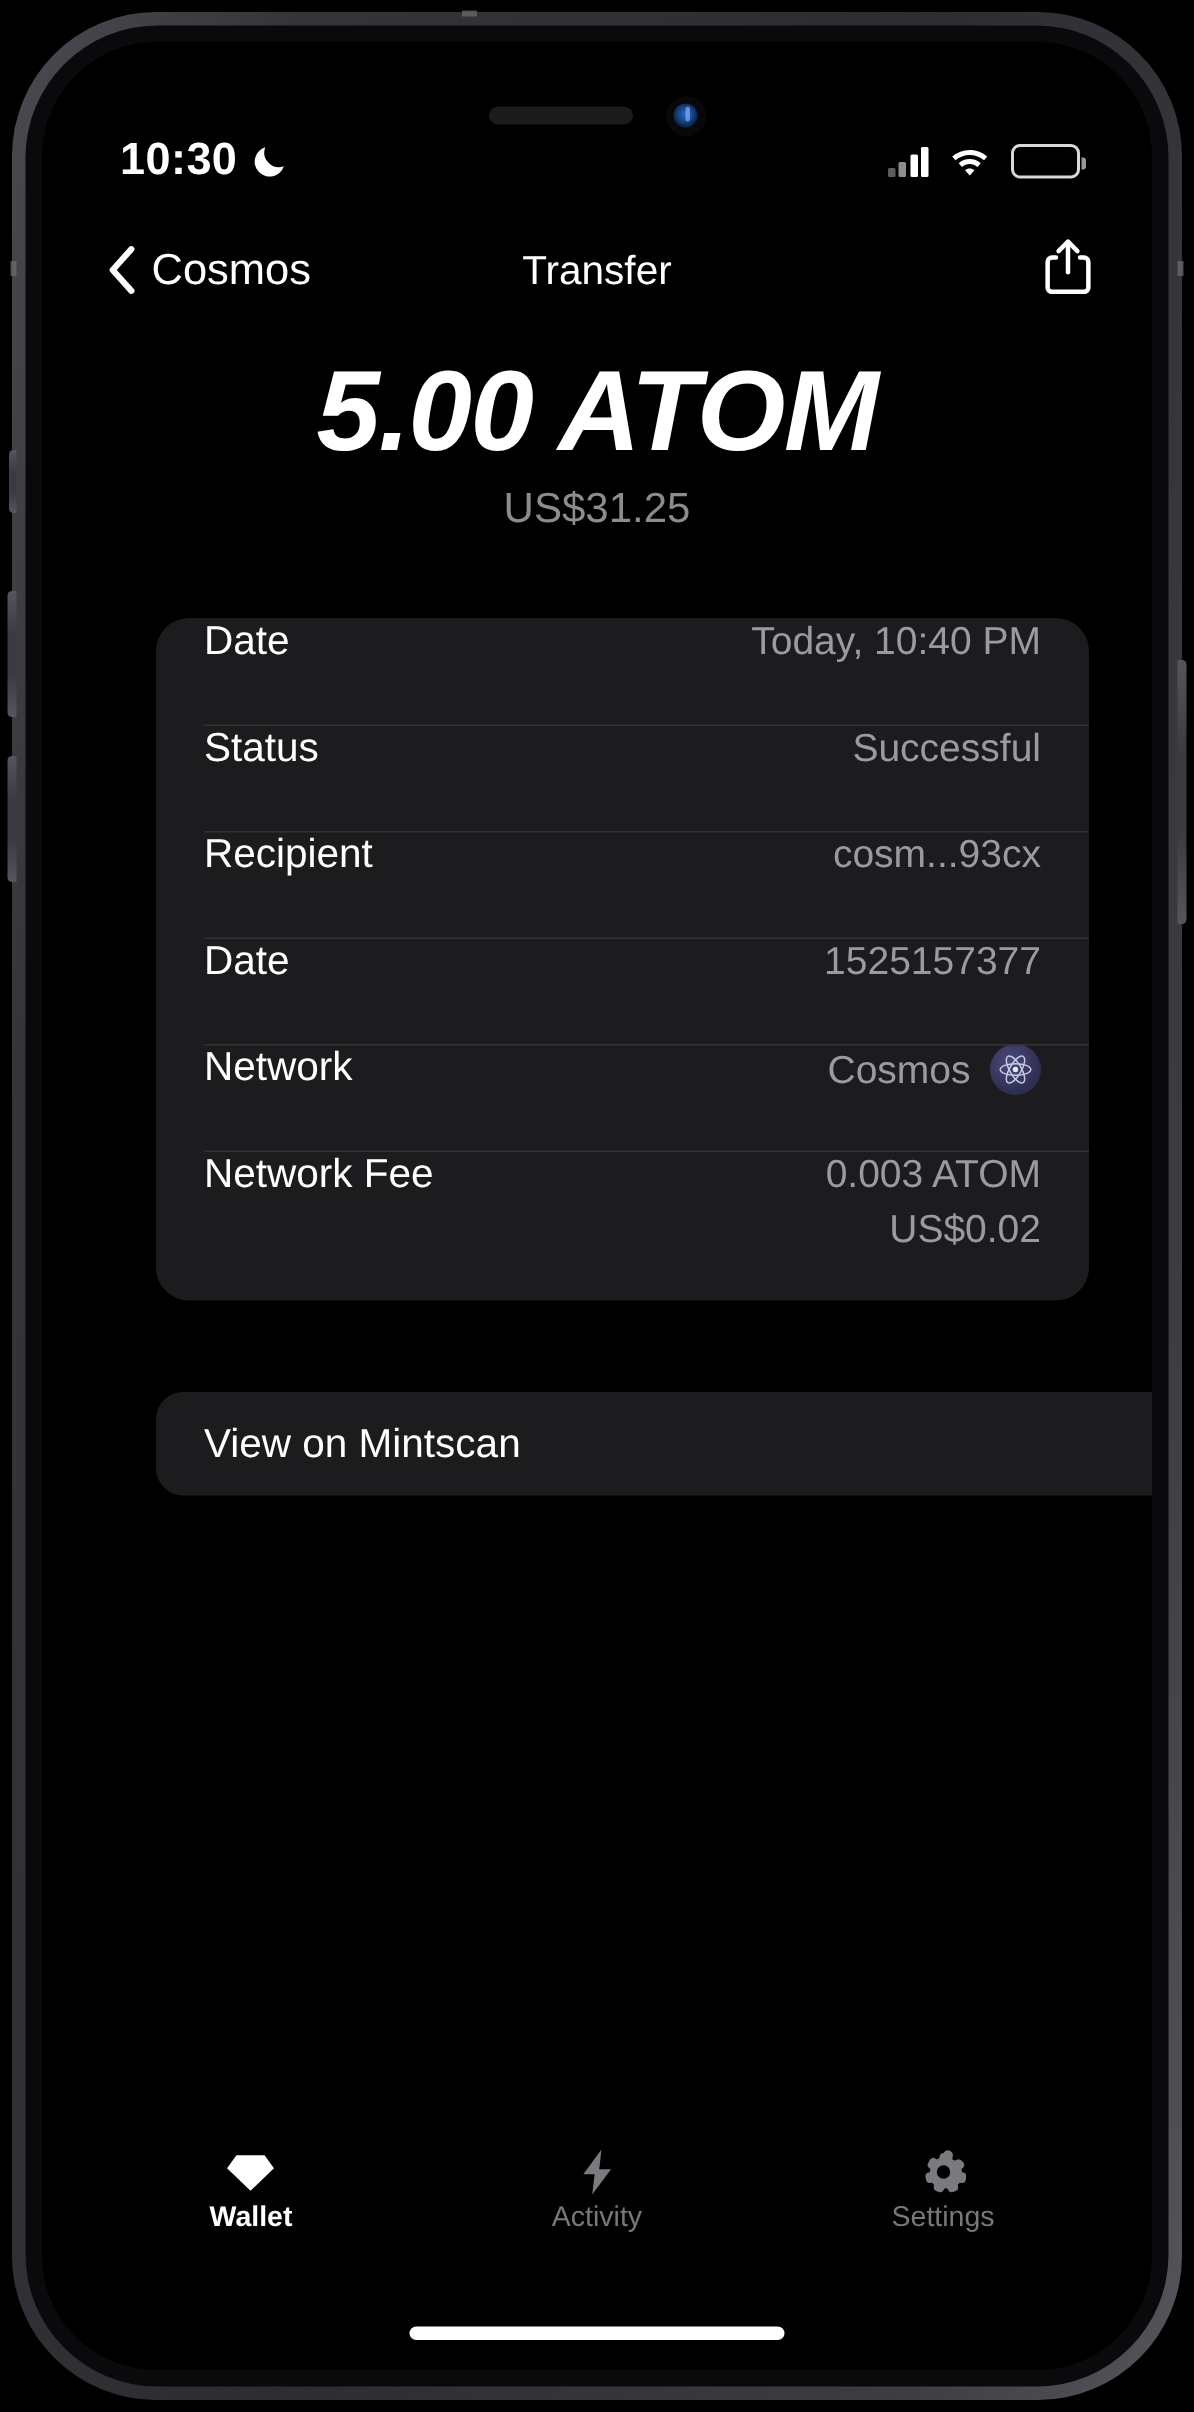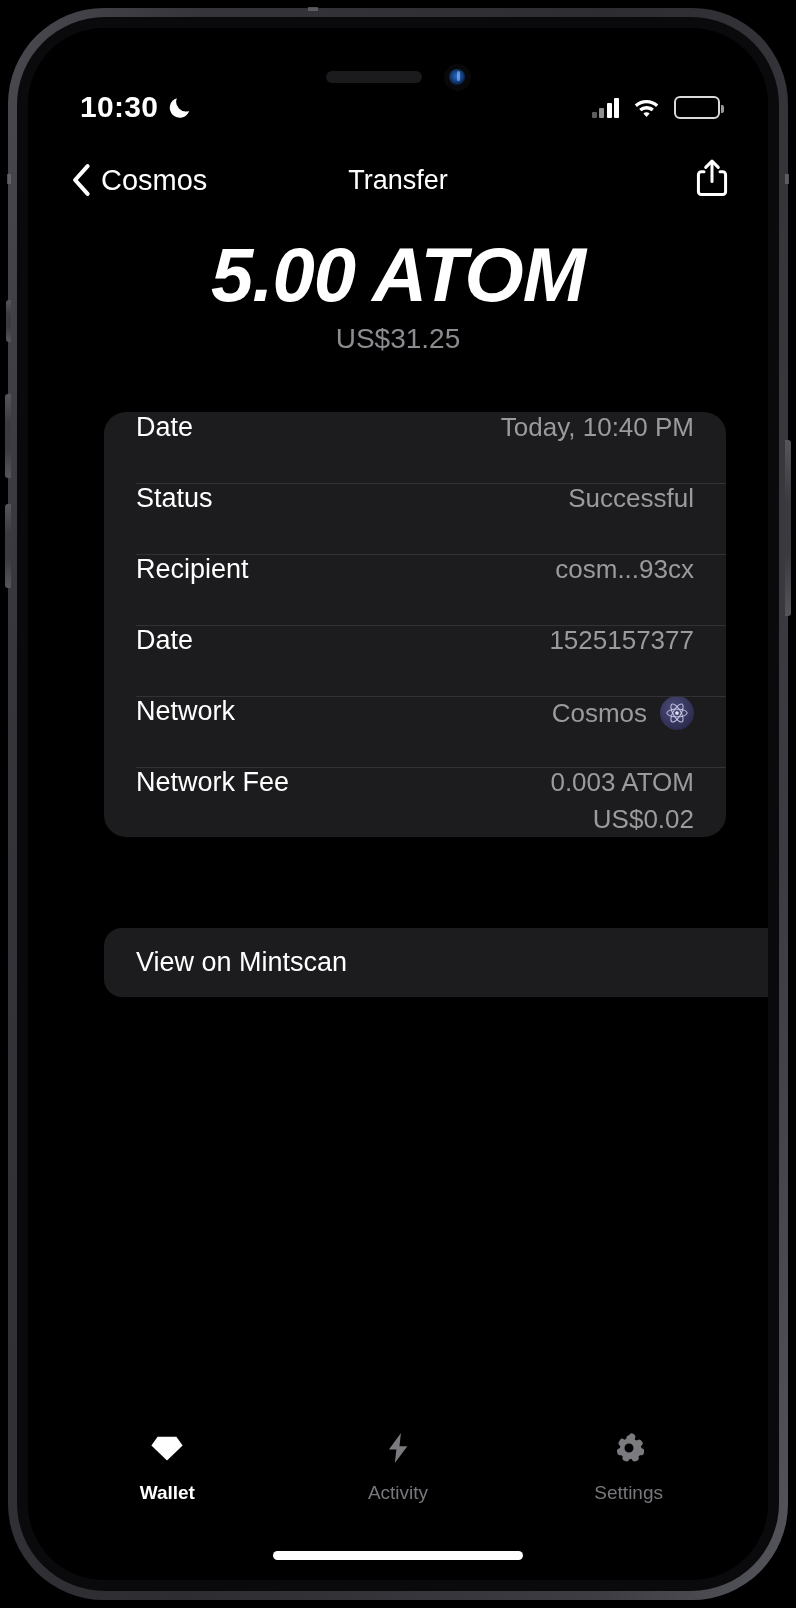--- a/index.html
+++ b/index.html
@@ -183,21 +183,21 @@
     height: 71px;
     position: relative;
   }
   .detail-row + .detail-row::before {
     content: "";
     position: absolute;
     left: 32px; right: 0; top: 0;
     height: 1px;
     background: #323235;
   }
-  .detail-row.tall { height: 70px; }
+  .detail-row.tall { height: 100px; }
   .row-label { font-size: 27px; color: #fff; }
   .row-value {
     font-size: 26px;
     color: #9a9a9f;
     display: flex; align-items: center; gap: 13px;
     text-align: right;
   }
   .row-value-stack {
     display: flex; flex-direction: column;
     align-items: flex-end; gap: 6px;
@@ -235,21 +235,21 @@
     height: 86px;
     display: flex;
     align-items: flex-start;
     padding: 0 24px;
   }
   .tab-item {
     flex: 1;
     display: flex;
     flex-direction: column;
     align-items: center;
-    gap: 18px;
+    gap: 4px;
     cursor: pointer;
   }
   .tab-icon { height: 32px; display: flex; align-items: center; justify-content: center; }
   .tab-label { font-size: 19px; font-weight: 700; }
   .tab-item.active .tab-label { color: #fff; }
   .tab-item.inactive .tab-label { color: #77777c; font-weight: 400; }
 
   .home-indicator {
     position: absolute;
     bottom: 20px;

